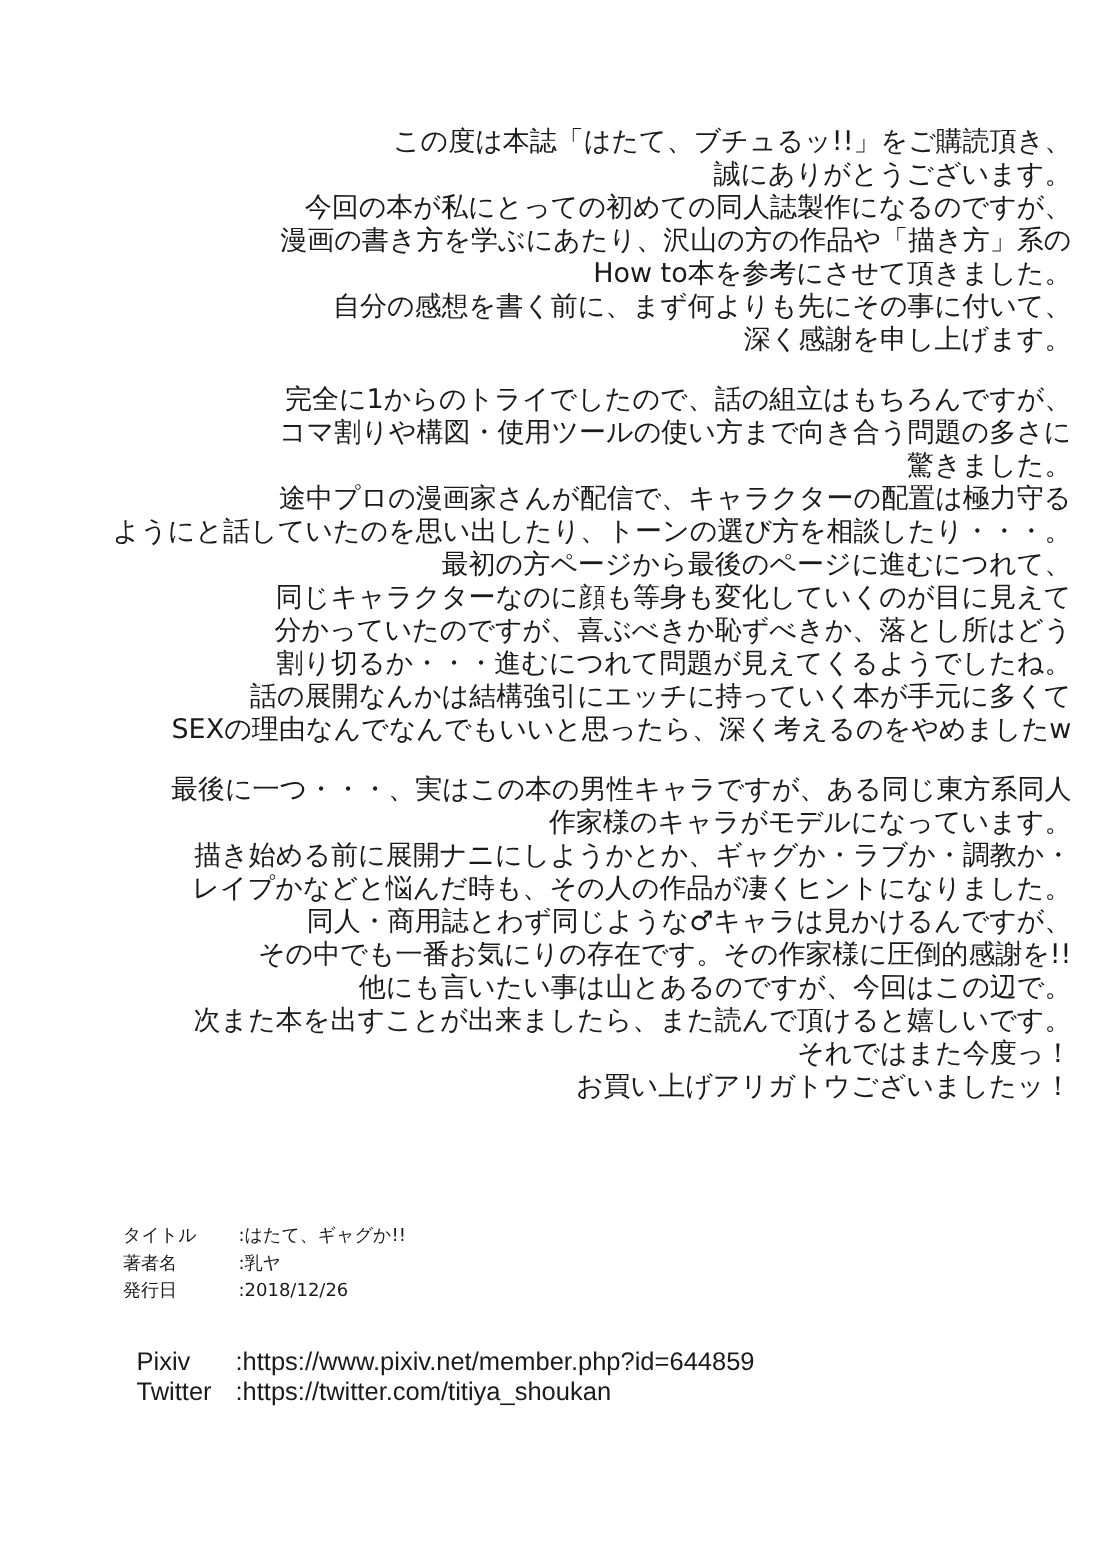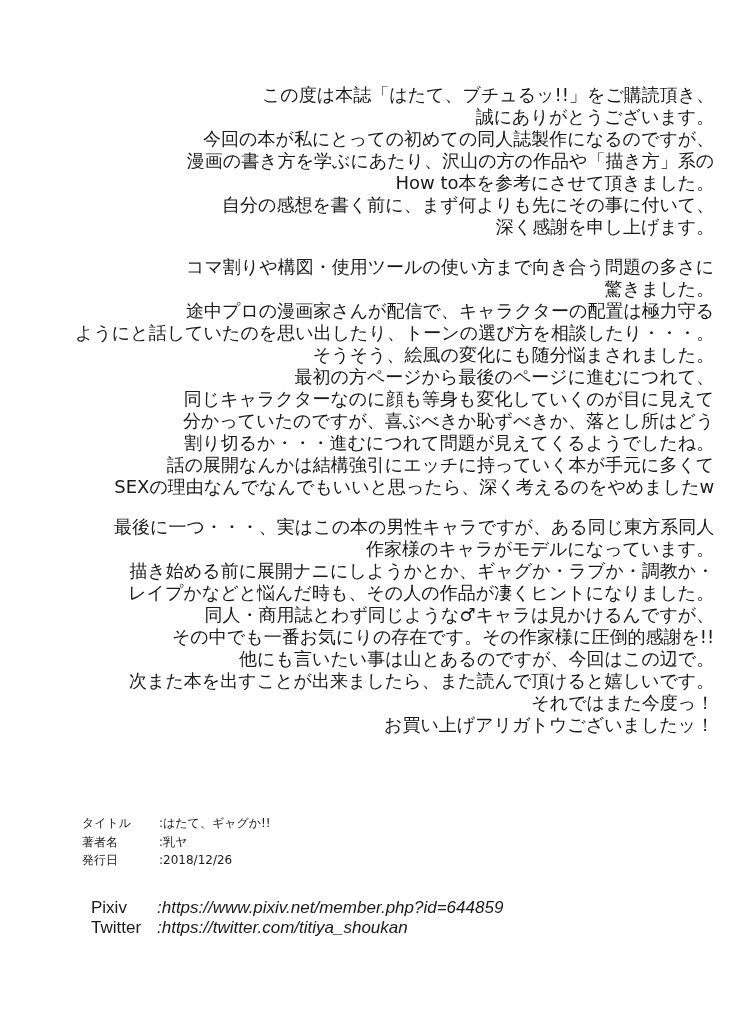--- a/index.html
+++ b/index.html
@@ -52,45 +52,45 @@
     font-size: 17px;
     line-height: 20px;
     font-family: "Liberation Sans", "DejaVu Sans", sans-serif;
   }
   .links .row { display: flex; }
   .links .lbl {
     width: 66px;
     flex: 0 0 66px;
     white-space: pre;
   }
-  .links .val { white-space: pre; font-style: italic; }
+  .links .val { white-space: pre; }
 </style>
 </head>
 <body>
 
 <div class="page">
 
   <div class="afterword">
 
     <div class="para">
       <div class="line">　この度は本誌「はたて、ブチュるッ!!」をご購読頂き、</div>
       <div class="line">誠にありがとうございます。</div>
       <div class="line">今回の本が私にとっての初めての同人誌製作になるのですが、</div>
       <div class="line">漫画の書き方を学ぶにあたり、沢山の方の作品や「描き方」系の</div>
       <div class="line">How to本を参考にさせて頂きました。</div>
       <div class="line">自分の感想を書く前に、まず何よりも先にその事に付いて、</div>
       <div class="line">深く感謝を申し上げます。</div>
     </div>
 
     <div class="para">
+      <div class="line">　完全に1からのトライでしたので、話の組立はもちろんですが、</div>
       <div class="line">コマ割りや構図・使用ツールの使い方まで向き合う問題の多さに</div>
       <div class="line">驚きました。</div>
       <div class="line">途中プロの漫画家さんが配信で、キャラクターの配置は極力守る</div>
       <div class="line">ようにと話していたのを思い出したり、トーンの選び方を相談したり・・・。</div>
-      <div class="line">そうそう、絵風の変化にも随分悩まされました。</div>
       <div class="line">最初の方ページから最後のページに進むにつれて、</div>
       <div class="line">同じキャラクターなのに顔も等身も変化していくのが目に見えて</div>
       <div class="line">分かっていたのですが、喜ぶべきか恥ずべきか、落とし所はどう</div>
       <div class="line">割り切るか・・・進むにつれて問題が見えてくるようでしたね。</div>
       <div class="line">話の展開なんかは結構強引にエッチに持っていく本が手元に多くて</div>
       <div class="line">SEXの理由なんでなんでもいいと思ったら、深く考えるのをやめましたw</div>
     </div>
 
     <div class="para">
       <div class="line">　最後に一つ・・・、実はこの本の男性キャラですが、ある同じ東方系同人</div>

